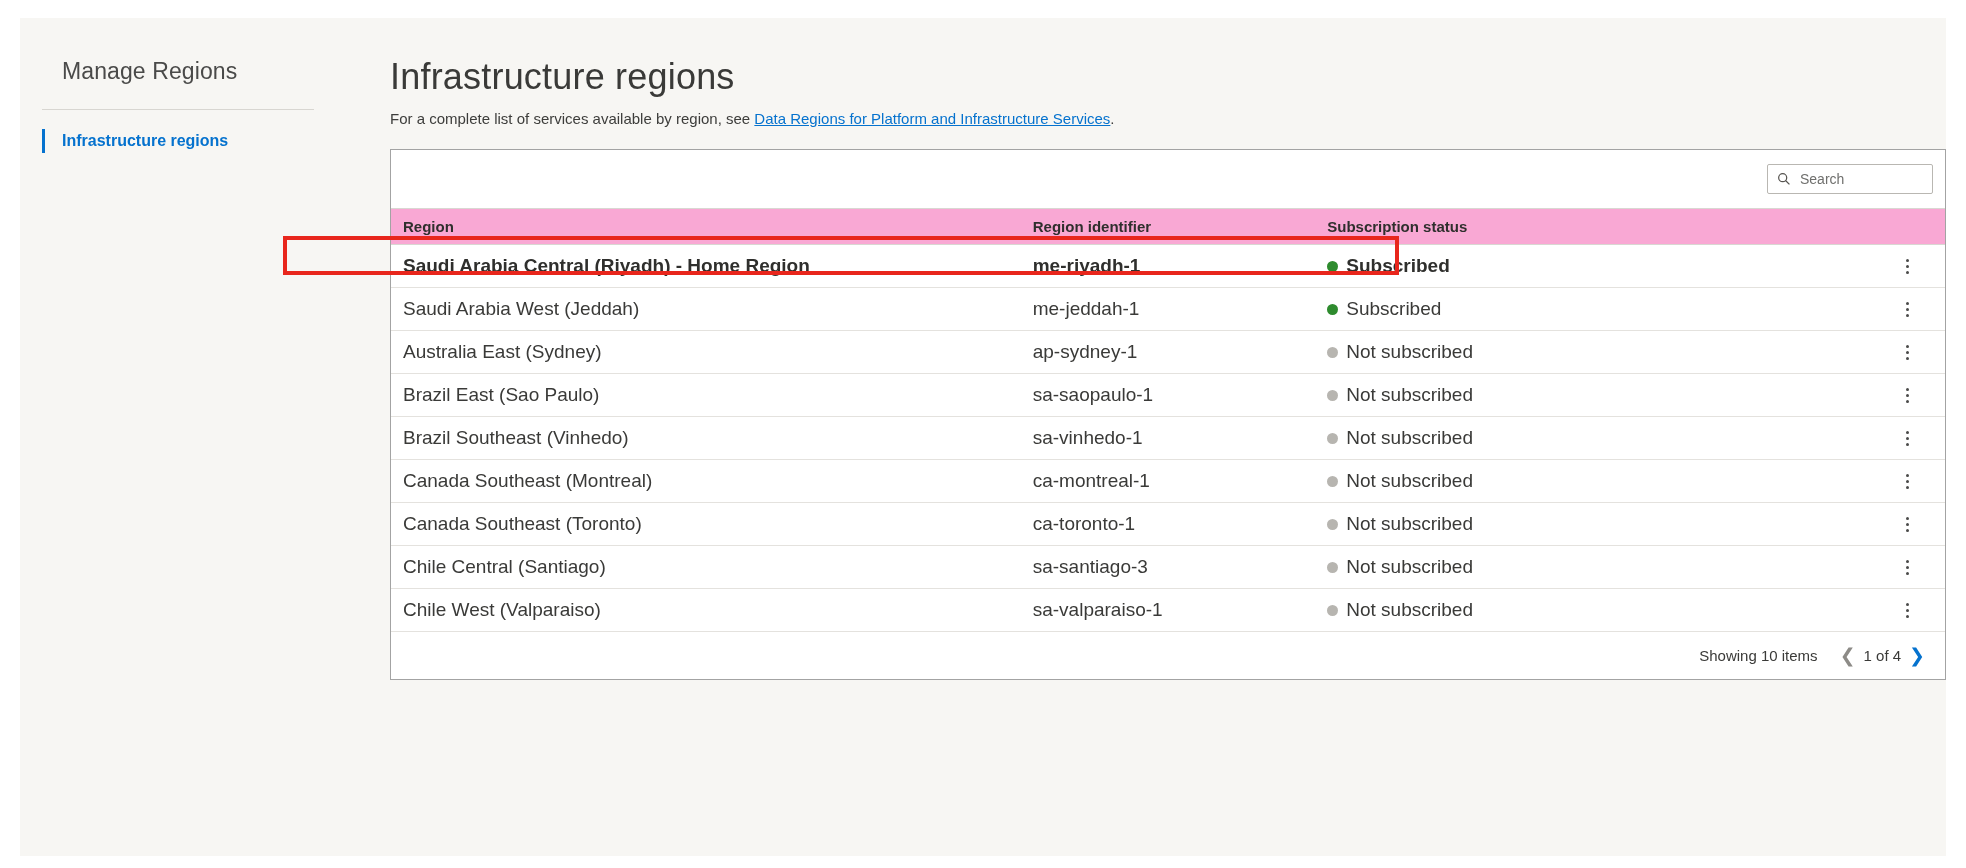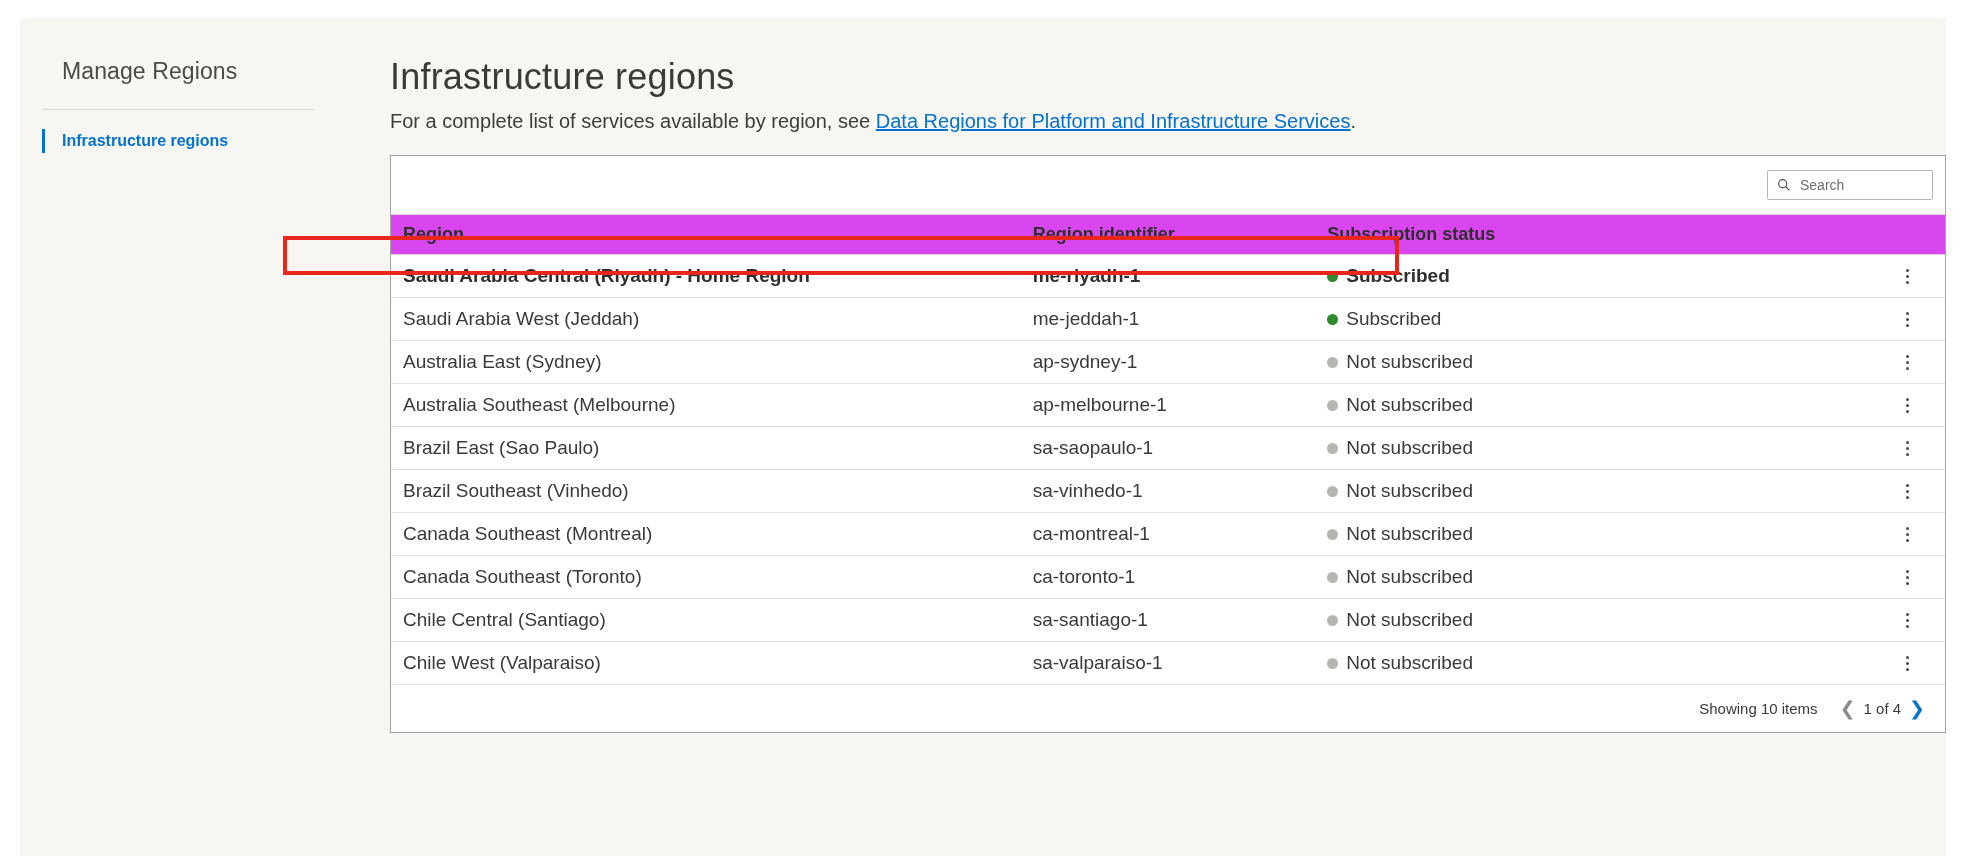--- a/index.html
+++ b/index.html
@@ -80,21 +80,21 @@
     box-sizing: border-box;
   }
   h1.page-title {
     font-size: 36px;
     font-weight: 400;
     color: #3a3a38;
     margin: 0 0 12px 0;
     letter-spacing: .2px;
   }
   .subtitle {
-    font-size: 20px;
+    font-size: 15px;
     color: #3d3d3b;
     margin: 0 0 22px 0;
   }
   .subtitle a {
     color: #0572ce;
     text-decoration: underline;
   }
   .panel {
     background: #ffffff;
     border: 1px solid #a3a3a3;
@@ -136,27 +136,27 @@
     font-family: "Liberation Sans", sans-serif;
   }
   .search-input::placeholder { color: #6f6f6d; }
   table.regions {
     width: 100%;
     border-collapse: collapse;
     table-layout: fixed;
   }
   table.regions th {
     text-align: left;
-    font-size: 18px;
+    font-size: 15px;
     font-weight: bold;
     color: #2f2f2d;
     padding: 9px 0 9px 12px;
     border-top: 1px solid #d9d7d2;
     border-bottom: 1px solid #d9d7d2;
-    background: #d946ef;
+    background: #f9a8d4;
   }
   table.regions td {
     font-size: 19px;
     color: #3a3a38;
     padding: 10px 0 10px 12px;
     border-bottom: 1px solid #e4e2de;
     background: #fff;
     vertical-align: middle;
   }
   .col-region { width: 620px; }
@@ -319,37 +319,20 @@
                 </td>
                 <td>
                   <span class="kebab">
                     <span></span>
                     <span></span>
                     <span></span>
                   </span>
                 </td>
               </tr>
               <tr>
-                <td>Australia Southeast (Melbourne)</td>
-                <td>ap-melbourne-1</td>
-                <td>
-                  <span class="status-cell">
-                    <span class="dot not-subscribed"></span>
-                    <span>Not subscribed</span>
-                  </span>
-                </td>
-                <td>
-                  <span class="kebab">
-                    <span></span>
-                    <span></span>
-                    <span></span>
-                  </span>
-                </td>
-              </tr>
-              <tr>
                 <td>Brazil East (Sao Paulo)</td>
                 <td>sa-saopaulo-1</td>
                 <td>
                   <span class="status-cell">
                     <span class="dot not-subscribed"></span>
                     <span>Not subscribed</span>
                   </span>
                 </td>
                 <td>
                   <span class="kebab">
@@ -405,21 +388,21 @@
                 <td>
                   <span class="kebab">
                     <span></span>
                     <span></span>
                     <span></span>
                   </span>
                 </td>
               </tr>
               <tr>
                 <td>Chile Central (Santiago)</td>
-                <td>sa-santiago-1</td>
+                <td>sa-santiago-3</td>
                 <td>
                   <span class="status-cell">
                     <span class="dot not-subscribed"></span>
                     <span>Not subscribed</span>
                   </span>
                 </td>
                 <td>
                   <span class="kebab">
                     <span></span>
                     <span></span>

